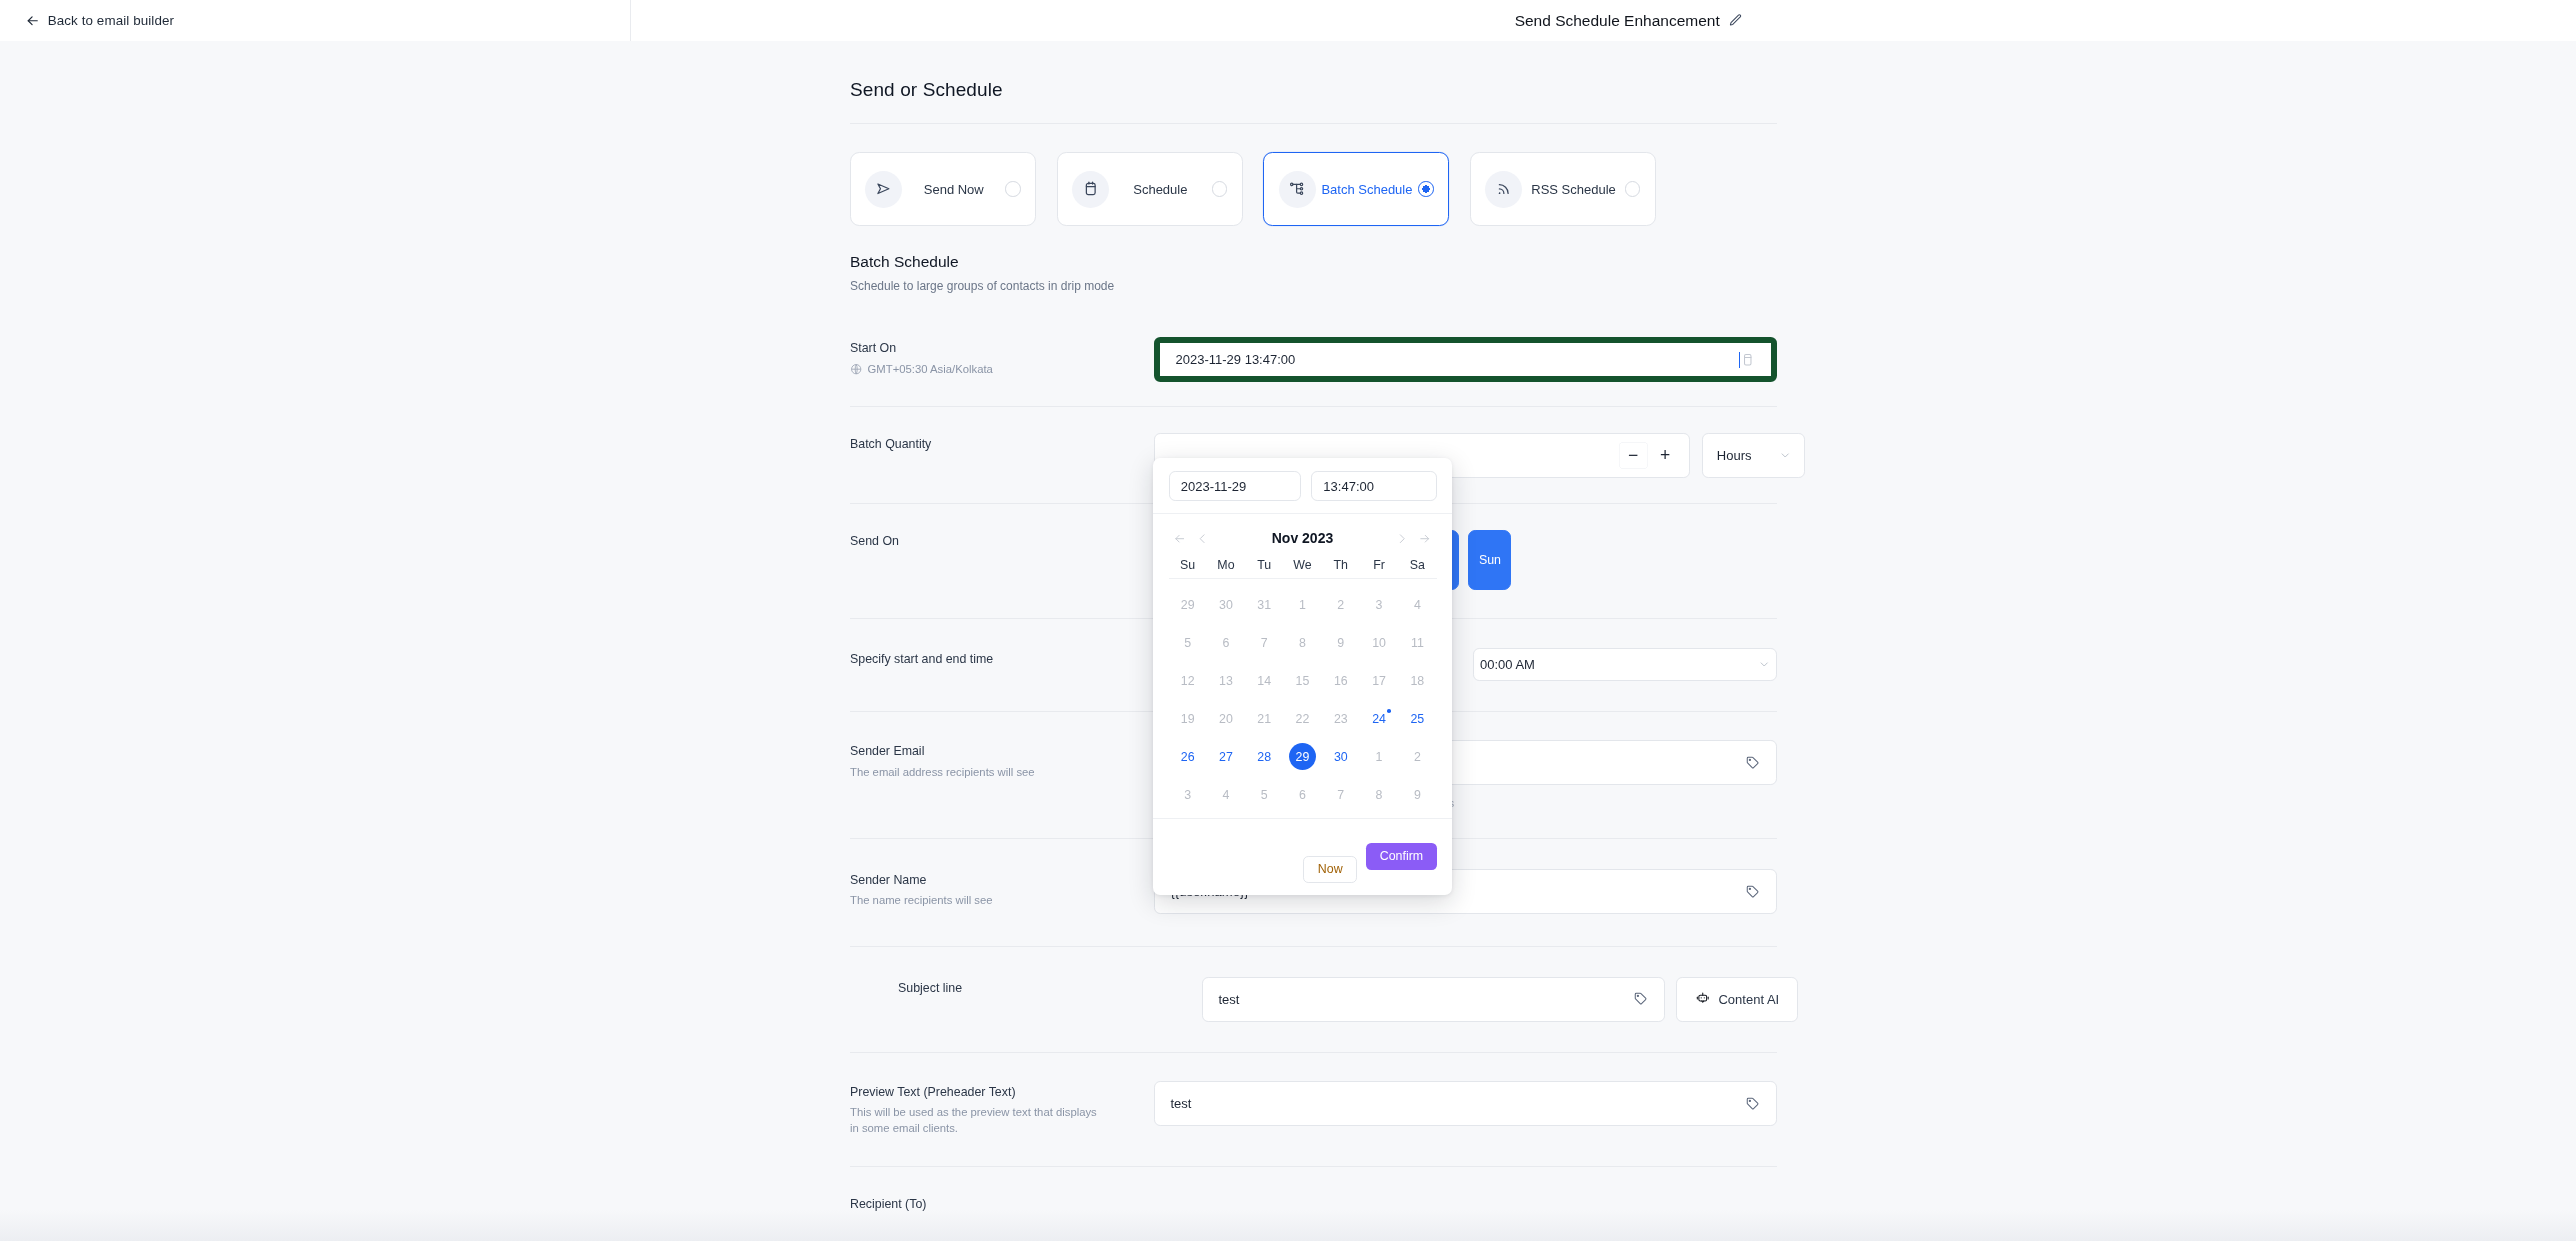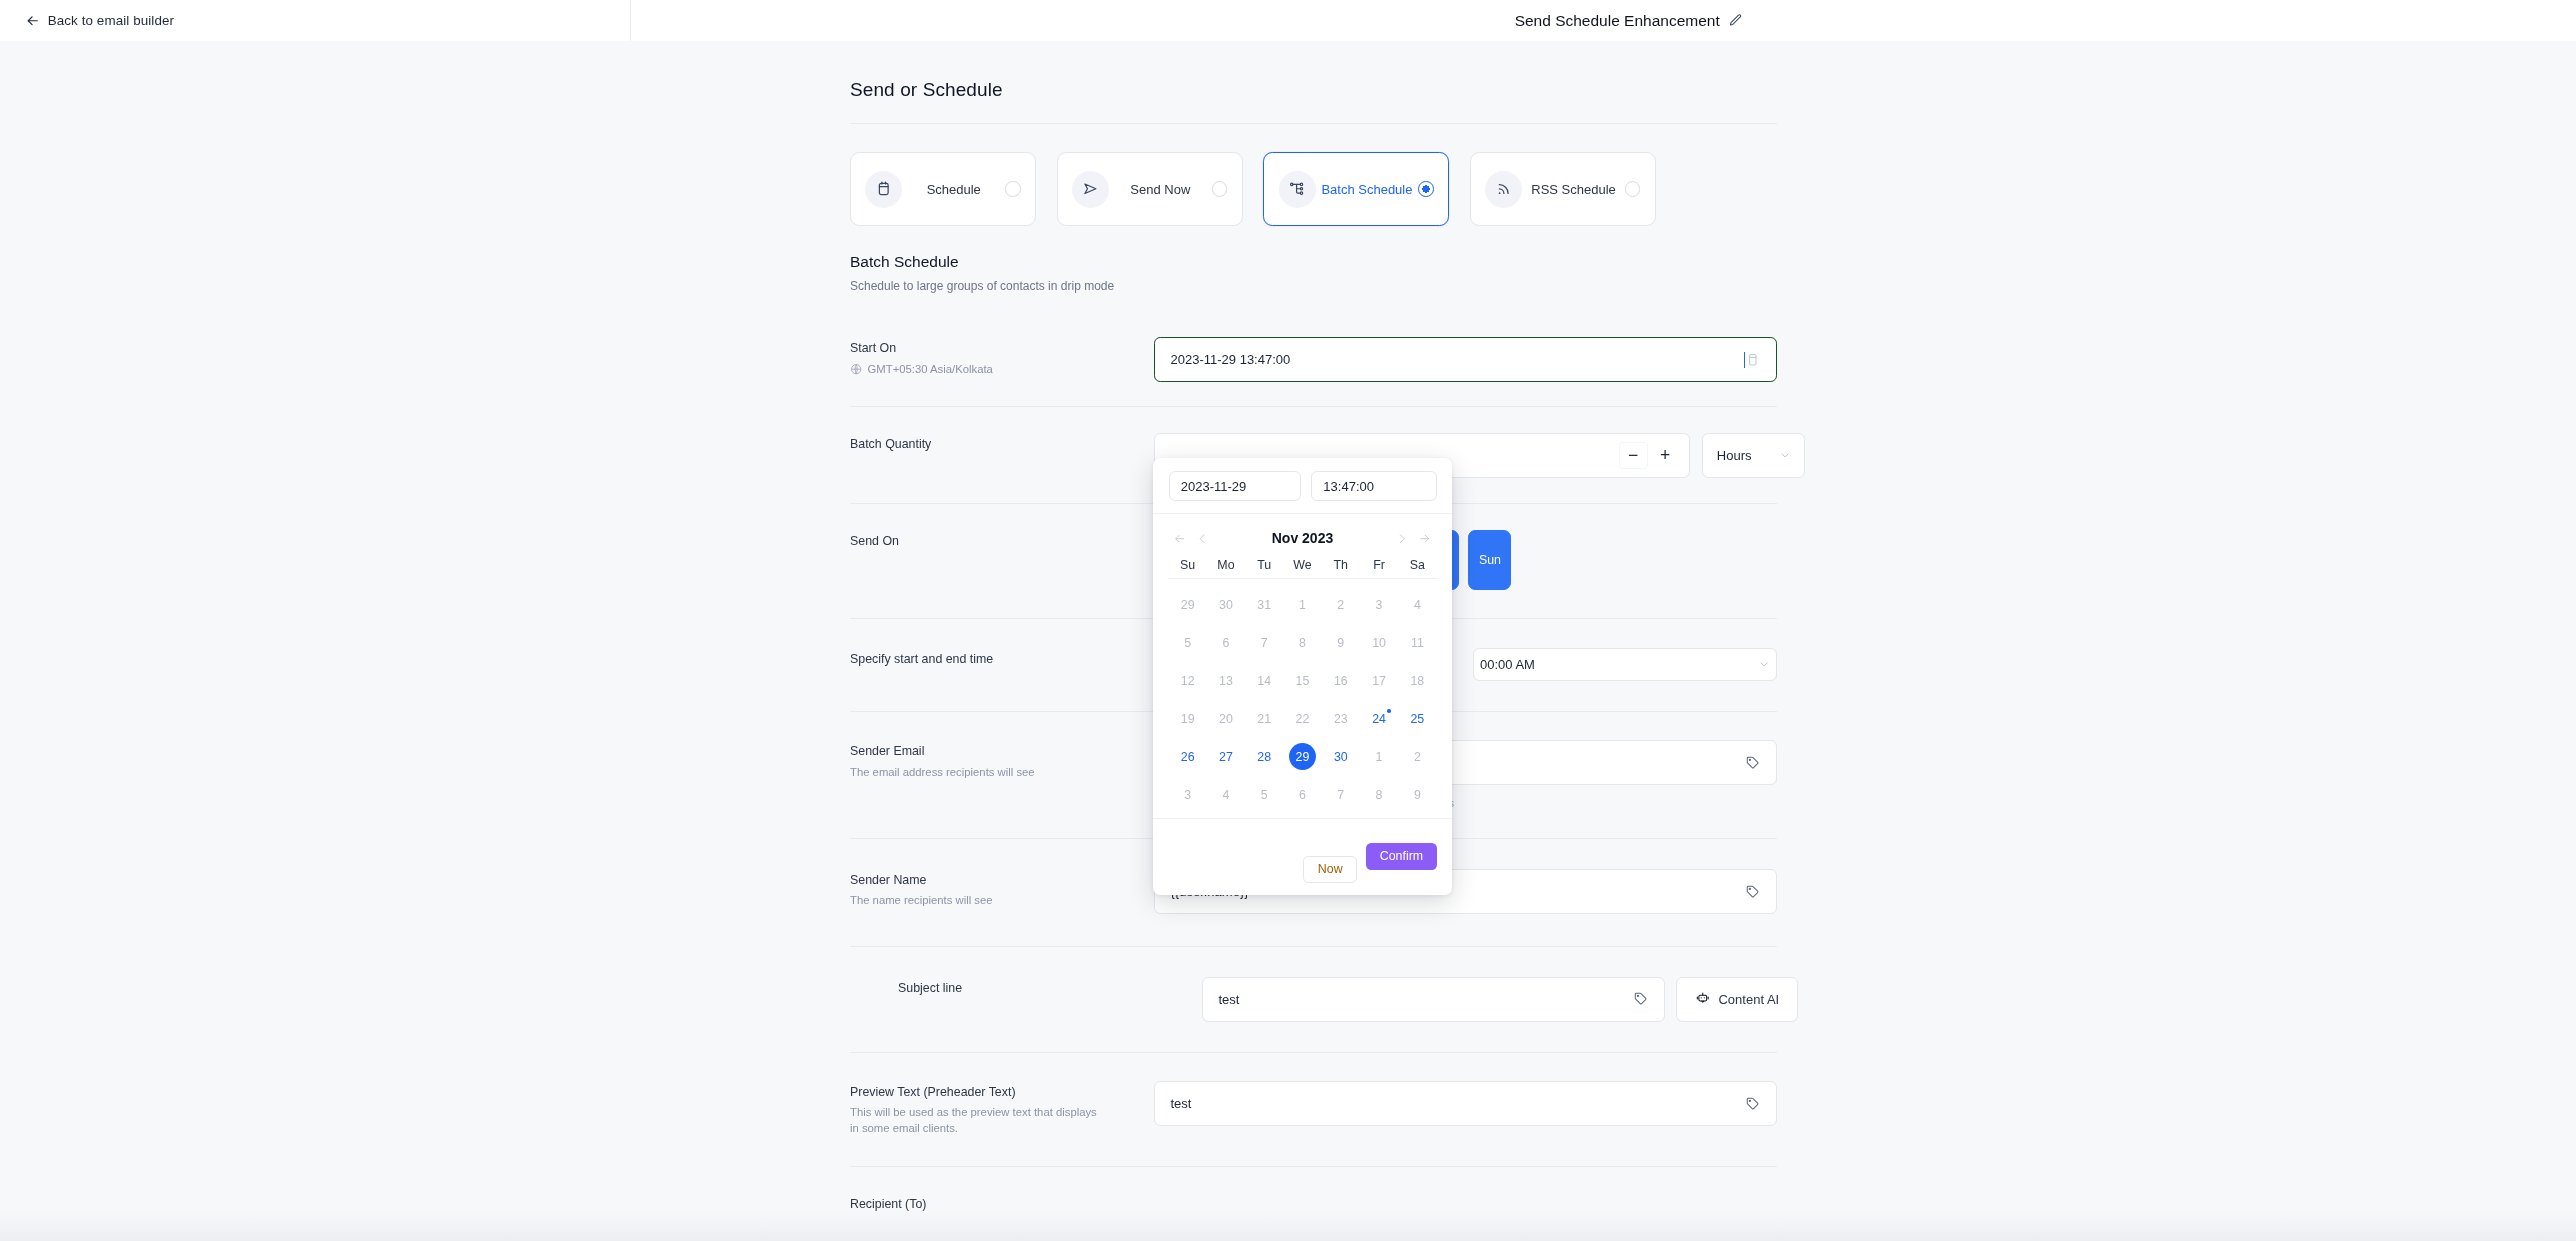--- a/index.html
+++ b/index.html
@@ -134,21 +134,21 @@
   .input {
     width: 623px; height: 45px;
     background: #ffffff;
     border: 0.5px solid #e3e6eb;
     border-radius: 6.2px;
     display: flex; align-items: center;
     padding: 0 15.5px;
     font-size: 13px; color: #1d2533;
     position: relative;
   }
-  .input.focused { border: 1px solid #14532d; }
+  .input.focused { border: 6px solid #14532d; }
   .input .val { flex: 1; }
   .caret {
     display: inline-block; width: 1px; height: 15.5px;
     background: #1e65f3; vertical-align: middle;
     margin-left: 0.5px;
   }
   .input .trailing-ico { width: 15.5px; height: 15.5px; flex:0 0 auto; display:block; }
   .field-hint { font-size: 10.8px; color: #9aa3b2; margin-top: 11.3px; }
 
   
@@ -315,38 +315,38 @@
   <div class="content">
 
     <div class="section-title">Send or Schedule</div>
 
     <div class="hr top-rule"></div>
 
     <div class="modes">
 
       <div class="mode-card">
         <span class="mode-ico-wrap">
+          <svg viewBox="0 0 24 24" fill="none" stroke="#3b475c" stroke-width="1.7" stroke-linejoin="round">
+            <path d="M4 5.5l15 6.5-15 6.5 3.5-6.5z"></path>
+          </svg>
+        </span>
+        <span class="mode-label">Send Now</span>
+        <span class="radio"></span>
+      </div>
+
+      <div class="mode-card">
+        <span class="mode-ico-wrap">
           <svg viewBox="0 0 24 24" fill="none" stroke="#3b475c" stroke-width="1.7" stroke-linecap="round" stroke-linejoin="round">
             <rect x="6" y="4.5" width="12" height="15.5" rx="2.5"></rect>
             <path d="M6 9h12"></path>
               <path d="M9.5 3v2.6"></path>
               <path d="M14.5 3v2.6"></path>
           </svg>
         </span>
         <span class="mode-label">Schedule</span>
-        <span class="radio"></span>
-      </div>
-
-      <div class="mode-card">
-        <span class="mode-ico-wrap">
-          <svg viewBox="0 0 24 24" fill="none" stroke="#3b475c" stroke-width="1.7" stroke-linejoin="round">
-            <path d="M4 5.5l15 6.5-15 6.5 3.5-6.5z"></path>
-          </svg>
-        </span>
-        <span class="mode-label">Send Now</span>
         <span class="radio"></span>
       </div>
 
       <div class="mode-card selected">
         <span class="mode-ico-wrap">
           <svg viewBox="0 0 24 24" fill="none" stroke="#3b475c" stroke-width="1.7" stroke-linecap="round" stroke-linejoin="round">
             <circle cx="5.2" cy="6" r="1.6"></circle>
               <circle cx="18.5" cy="6" r="1.6"></circle>
             <circle cx="18.5" cy="12" r="1.6"></circle>
               <circle cx="18.5" cy="18" r="1.6"></circle>

